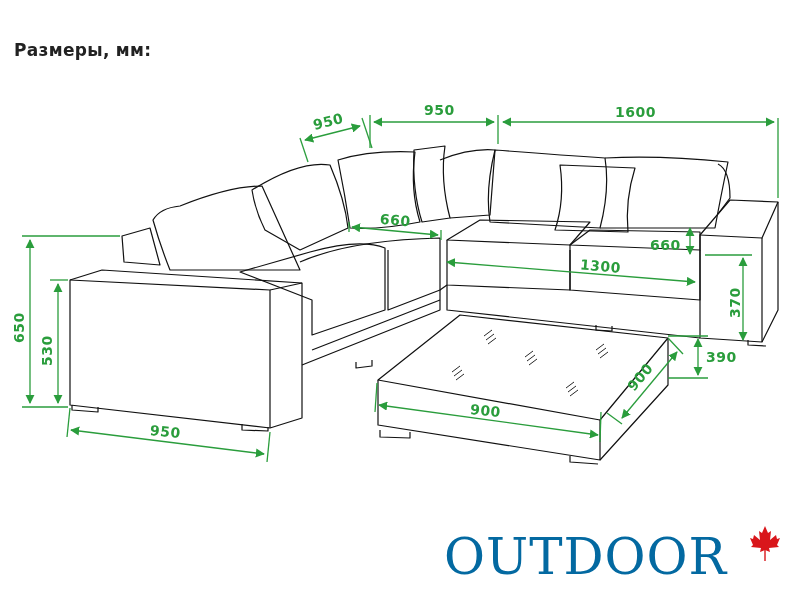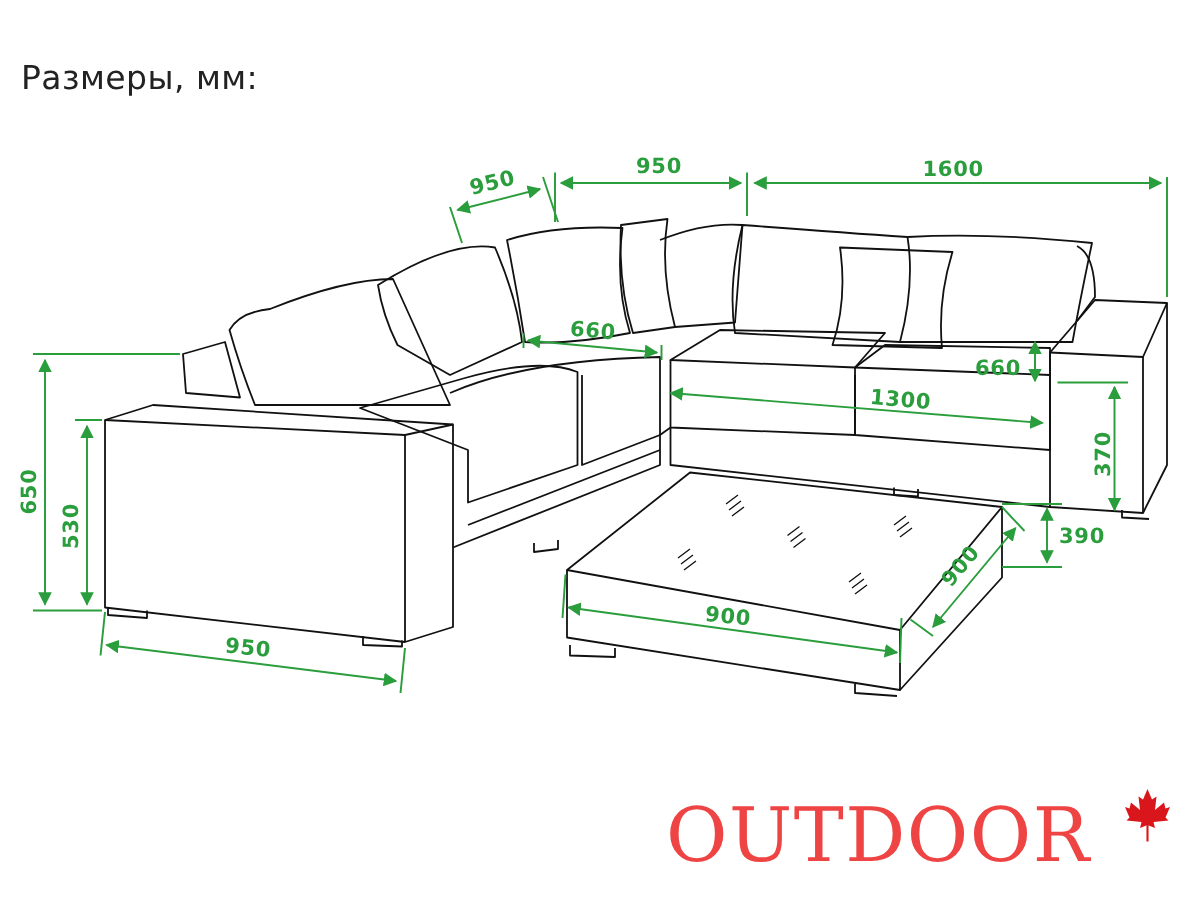--- a/index.html
+++ b/index.html
@@ -1,20 +1,20 @@
 <!DOCTYPE html>
 <html><head>
 <meta charset="utf-8">
 <style>
   html, body { margin:0; padding:0; background:#ffffff; }
   body { width:800px; height:600px; position:relative; overflow:hidden; font-family:"DejaVu Sans", sans-serif; }
-  .title { position:absolute; left:14px; top:40px; font-size:22px; color:#222; letter-spacing:0.3px; }
+  .title { position:absolute; left:14px; top:40px; font-size:17px; color:#222; letter-spacing:0.3px;font-weight:bold; }
   svg.drawing { position:absolute; left:0; top:0; }
   .dim-text { font-family:"DejaVu Sans", sans-serif; font-size:14px; fill:#2a9d3c; font-weight:bold; letter-spacing:0.5px; }
-  .logo { position:absolute; left:444px; top:532px; font-family:"DejaVu Serif", serif; font-size:50px; color:#ef4444; letter-spacing:1px; line-height:1; }
+  .logo { position:absolute; left:444px; top:532px; font-family:"DejaVu Serif", serif; font-size:50px; color:#0369a1; letter-spacing:1px; line-height:1; }
   .leaf { position:absolute; left:750px; top:526px; }
 </style>
 </head>
 <body>
 
 <div class="title">Размеры, мм:</div>
 
 <svg class="drawing" width="800" height="600" viewBox="0 0 800 600">
   <defs>
     <marker id="ah" viewBox="0 0 10 10" refX="9" refY="5" markerWidth="7" markerHeight="7" orient="auto-start-reverse">

